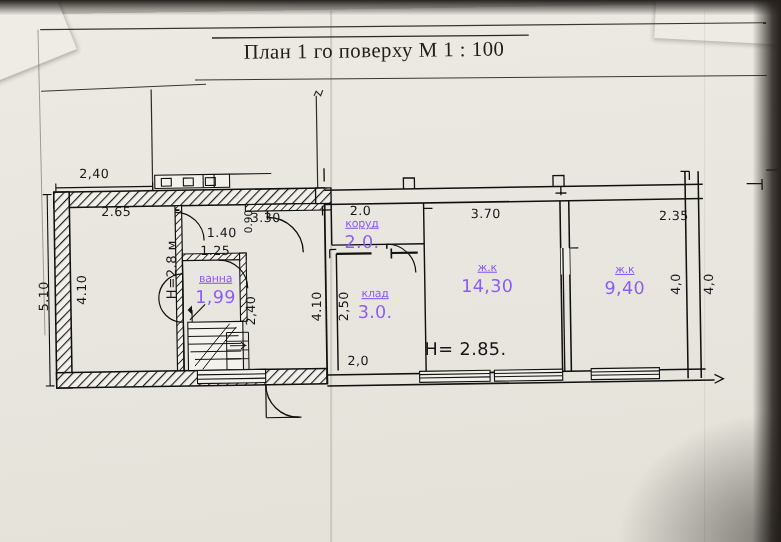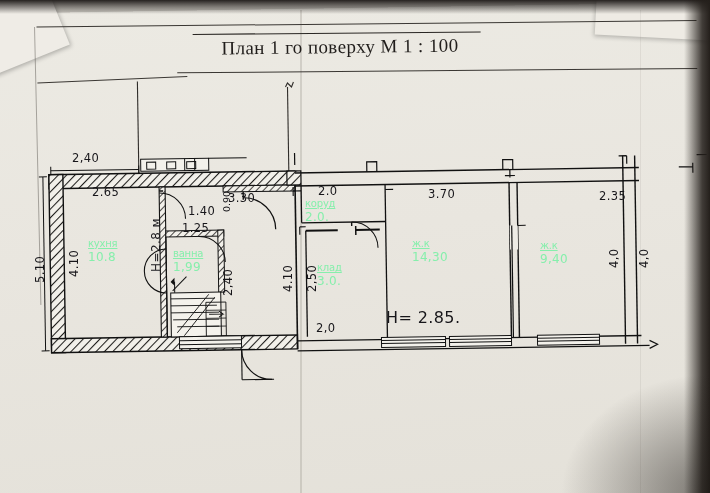--- a/index.html
+++ b/index.html
@@ -49,24 +49,24 @@
     text-align:center;white-space:nowrap;
     transform:rotate(-0.7deg);
   }
   .hand{
     position:absolute;color:#17161a;
     font-family:"DejaVu Sans", sans-serif;
     font-size:11px;line-height:1.05;white-space:nowrap;
   }
   .hand.sm{font-size:9.5px;}
   .hand.dim{font-size:11.5px;letter-spacing:.4px;}
-  .room{position:absolute;color:#86efac;
+  .room{position:absolute;text-align:center;color:#8b5cf6;
     font-family:"DejaVu Sans", sans-serif;white-space:nowrap;}
   .room .nm{font-size:10px;text-decoration:underline;display:block;letter-spacing:-.2px;}
-  .room .ar{font-size:12px;display:block;margin-top:1px;letter-spacing:.3px;}
+  .room .ar{font-size:16px;display:block;margin-top:1px;letter-spacing:.3px;}
   .vert{transform:rotate(-90deg);transform-origin:left top;}
 </style>
 </head>
 <body>
 
 <div id="stage">
 
   <div class="sheet sheet-back"></div>
   <div class="sheet sheet-main"></div>
   <div class="sheet sheet-flapL"></div>
@@ -254,24 +254,20 @@
 
   <div class="hand dim vert" style="left:306px;top:292px;">2,50</div>
   <div class="hand dim" style="left:316px;top:322px;">2,0</div>
 
   <div class="hand dim vert" style="left:608px;top:268px;">4,0</div>
   <div class="hand dim vert" style="left:638px;top:268px;">4,0</div>
 
   <div class="hand dim vert" style="left:150px;top:272px;font-size:12px;">H=2.8 м</div>
   <div class="hand dim" style="left:386px;top:310px;font-size:16px;">H= 2.85.</div>
 
-  <div class="room" style="left:88px;top:238px;width:60px;">
-    <span class="nm">кухня</span>
-    <span class="ar">10.8</span>
-  </div>
 
   <div class="room" style="left:173px;top:248px;width:46px;">
     <span class="nm">ванна</span>
     <span class="ar">1,99</span>
   </div>
 
 
   <div class="room" style="left:305px;top:198px;width:48px;">
     <span class="nm">коруд</span>
     <span class="ar">2.0.</span>

